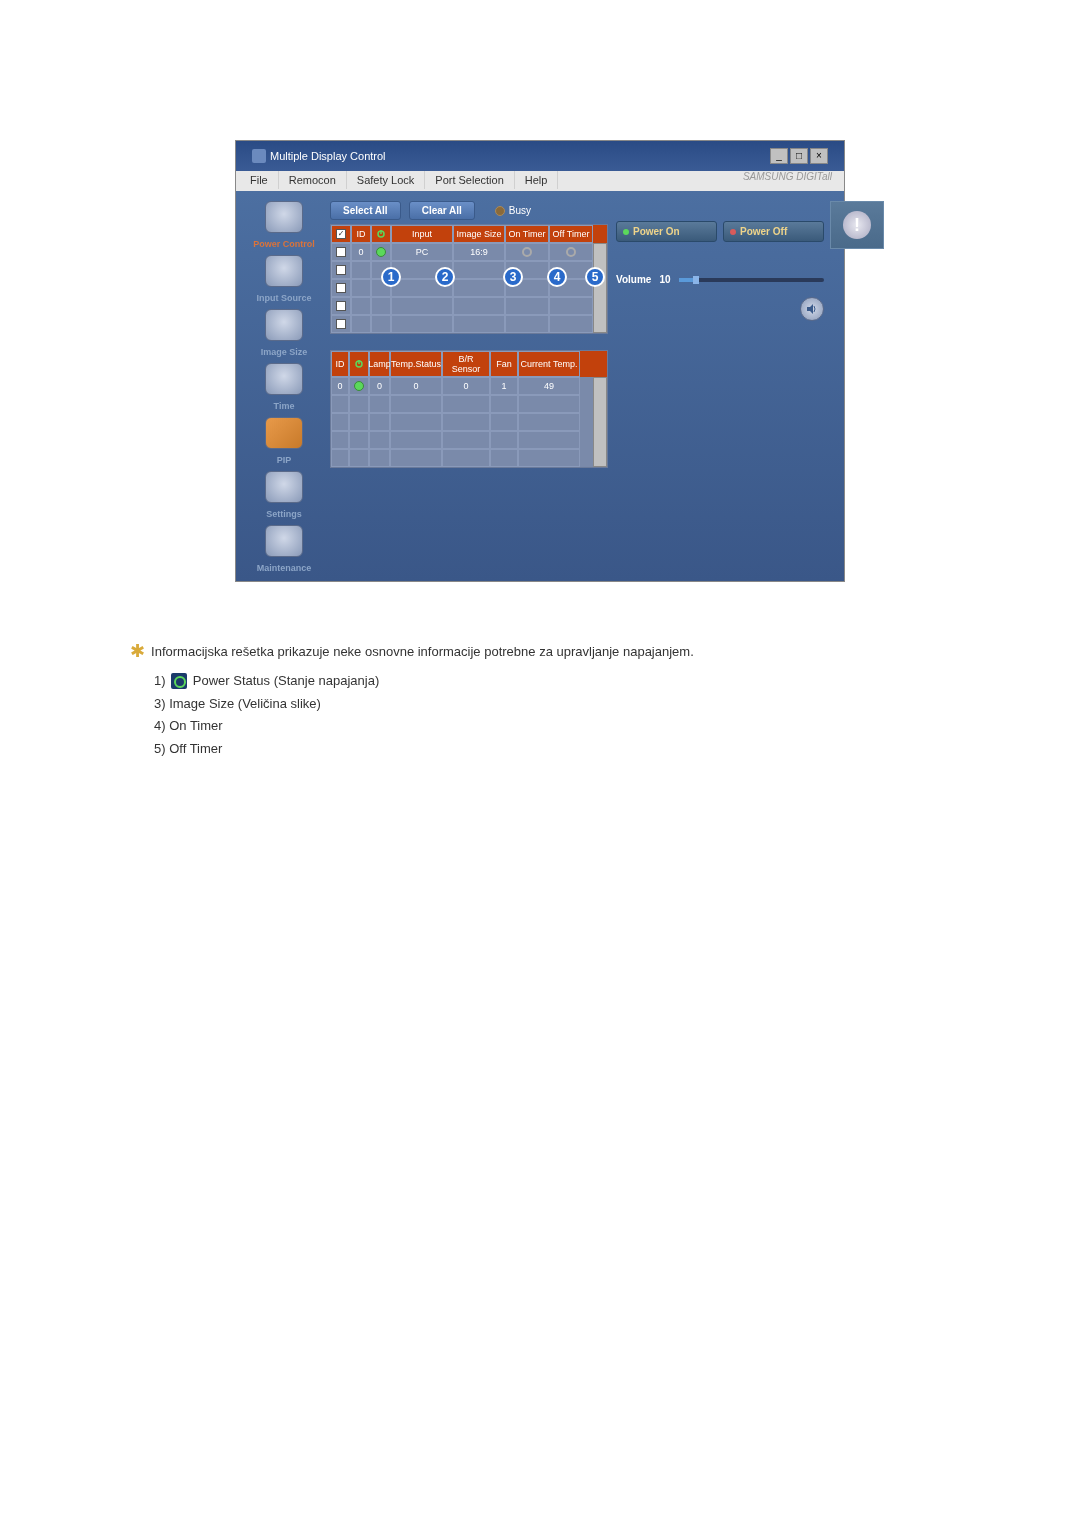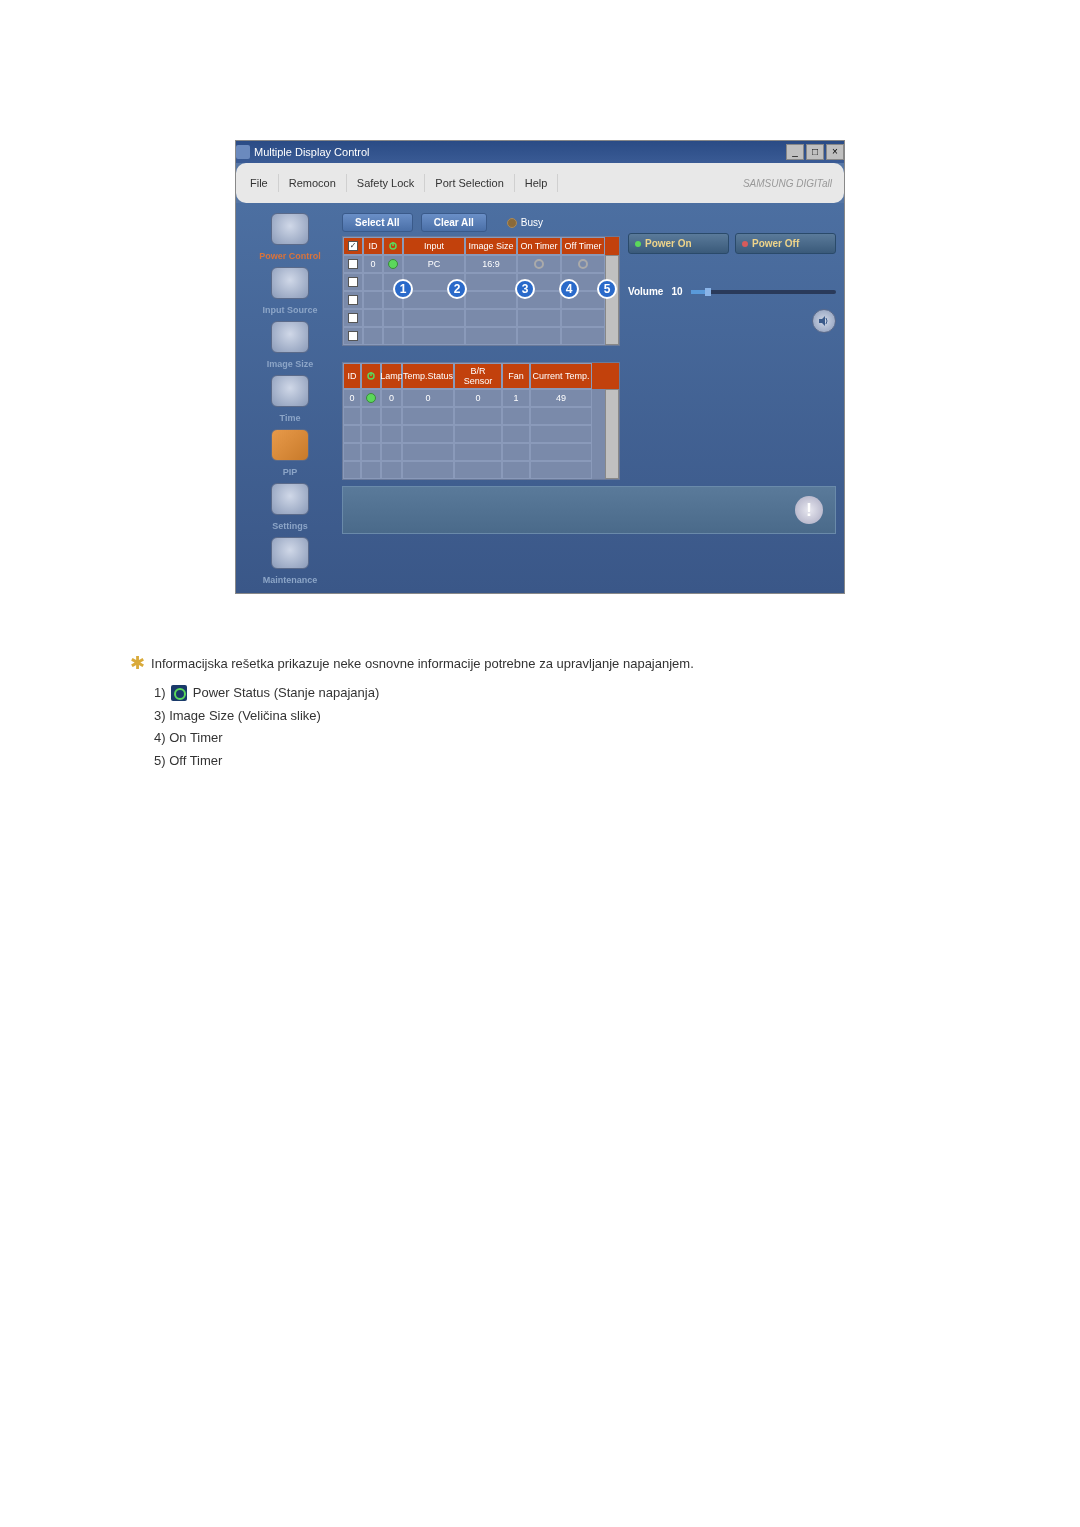--- a/index.html
+++ b/index.html
@@ -1,33 +1,33 @@
 <!DOCTYPE html>
 <html><head>
   <meta charset="utf-8">
   <style>
     * { margin: 0; padding: 0; box-sizing: border-box; }
     body { font-family: Tahoma, Arial, sans-serif; background: #fff; padding: 40px; }
     .screenshot { width: 610px; margin: 100px auto 60px; border: 1px solid #888; background: linear-gradient(180deg, #5a7aa8 0%, #3d5d8d 100%); }
-    .titlebar { background: linear-gradient(180deg, #2a4b85 0%, #3a5b95 100%); height: 22px; display: flex; align-items: center; justify-content: space-between; padding: 0 0; color: #fff; font-size: 11px; }
+    .titlebar { background: linear-gradient(180deg, #2a4b85 0%, #3a5b95 100%); height: 30px; display: flex; align-items: center; justify-content: space-between; padding: 0 16px; color: #fff; font-size: 11px; }
     .titlebar-left { display: flex; align-items: center; gap: 4px; }
     .titlebar-icon { width: 14px; height: 14px; background: #6b8abe; border-radius: 2px; }
     .titlebar-btns { display: flex; gap: 2px; }
     .titlebar-btn { width: 18px; height: 16px; background: #c0c0c0; border: 1px solid #888; font-size: 10px; text-align: center; line-height: 14px; color: #000; }
-    .menubar { background: #e8e8e8; height: 40px; display: flex; align-items: center; padding: 0 4px; font-size: 11px; justify-content: space-between; border-radius: 10px; }
+    .menubar { background: #e8e8e8; height: 20px; display: flex; align-items: flex-start; padding: 0 4px; font-size: 11px; justify-content: space-between; }
     .menubar-left { display: flex; }
     .menu-item { padding: 3px 10px; color: #333; cursor: default; border-right: 1px solid #d0d0d0; }
     .brand { font-size: 10px; color: #999; font-style: italic; padding-right: 8px; }
     .content-area { display: flex; background: linear-gradient(180deg, #4c6fa1 0%, #3a5788 100%); min-height: 370px; padding: 10px 8px 8px; gap: 6px; }
     .sidebar { width: 92px; display: flex; flex-direction: column; gap: 6px; align-items: center; }
     .side-btn { width: 80px; display: flex; flex-direction: column; align-items: center; gap: 6px; color: #8ca5c7; font-size: 9px; font-weight: bold; }
     .side-btn.active { color: #d9733b; }
     .side-icon { width: 38px; height: 32px; background: radial-gradient(circle at 50% 40%, #d0d8e8, #8a9ab8); border-radius: 6px; border: 1px solid #5a6a8a; }
     .side-icon.pip { background: linear-gradient(135deg, #e89a4a, #c87a2a); }
-    .main-panel { flex: 1; display: flex; flex-direction: column; gap: 6px; }
+    .main-panel { flex: 1; display: flex; flex-direction: row; gap: 6px; }
     .top-controls { display: flex; gap: 8px; }
     .left-block { flex: 1; display: flex; flex-direction: column; gap: 4px; }
     .btn-row { display: flex; gap: 8px; align-items: center; }
     .pill-btn { background: linear-gradient(180deg, #6a8fc7, #4a6fa7); color: #fff; font-size: 10px; font-weight: bold; padding: 3px 12px; border-radius: 3px; border: 1px solid #3a5a8a; }
     .busy { display: flex; align-items: center; gap: 4px; color: #fff; font-size: 10px; margin-left: 12px; }
     .busy-dot { width: 10px; height: 10px; background: #8a6a3a; border-radius: 50%; border: 1px solid #aa8a5a; }
     .grid { border: 1px solid #6a7a9a; background: #7a8aaa; position: relative; }
     .grid-head, .grid-row { display: flex; font-size: 9px; color: #fff; }
     .grid-head { background: #c2410c; }
     .gc { border: 1px solid #8a9aba; padding: 2px 1px; text-align: center; display: flex; align-items: center; justify-content: center; min-height: 18px; }

